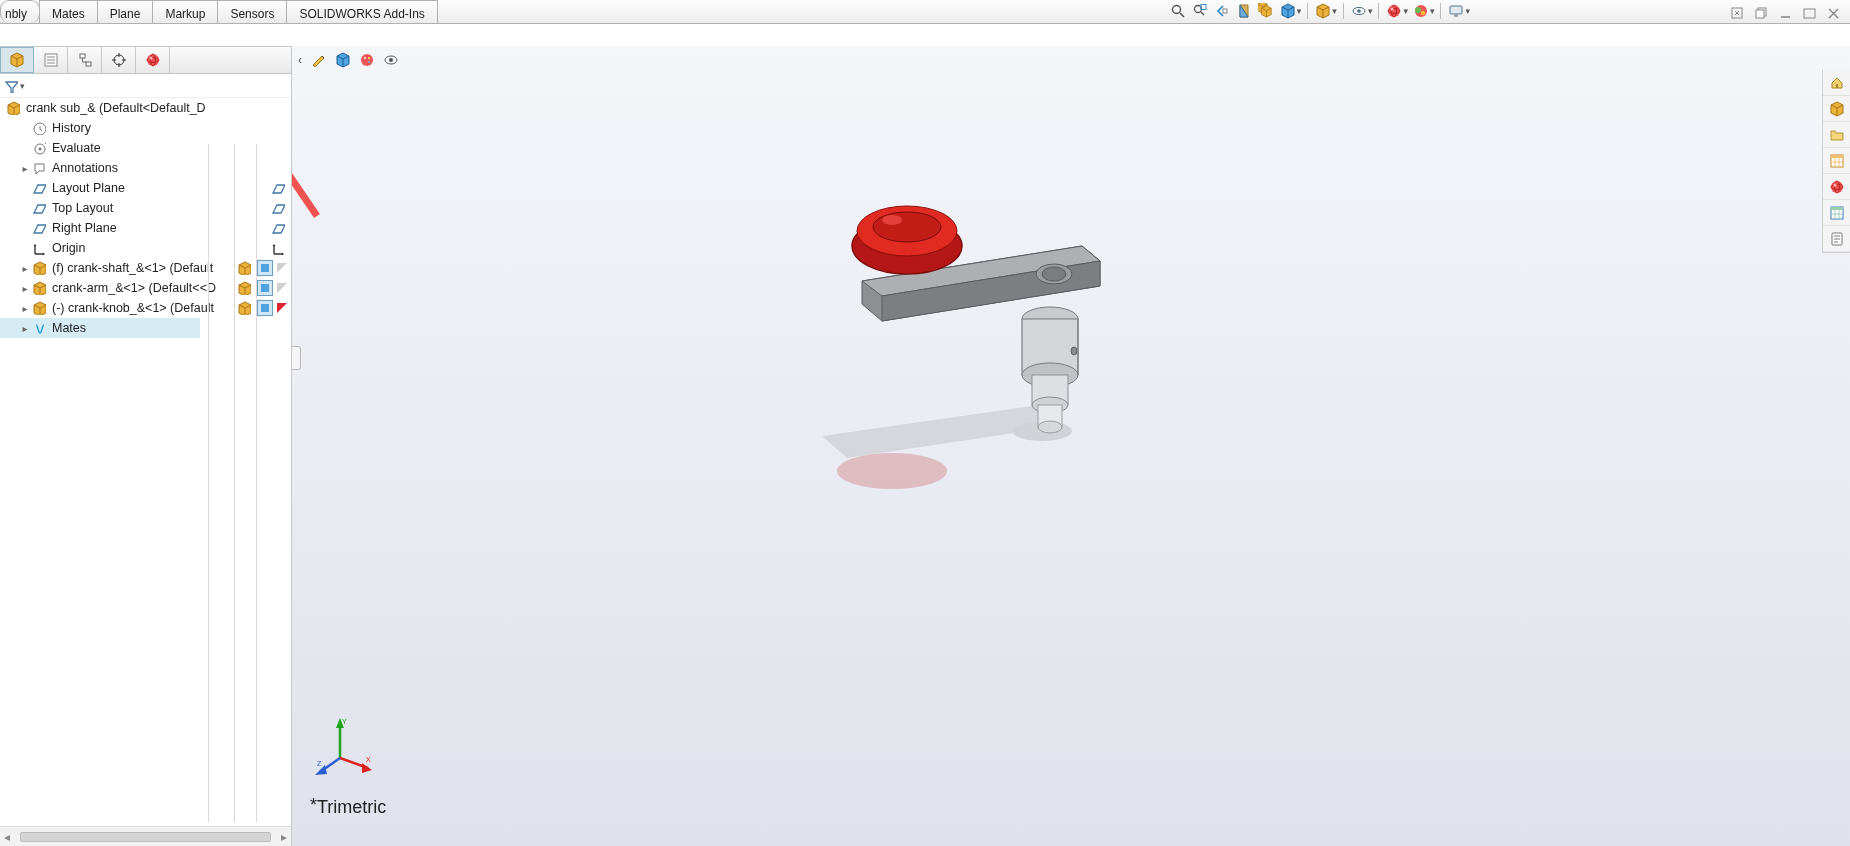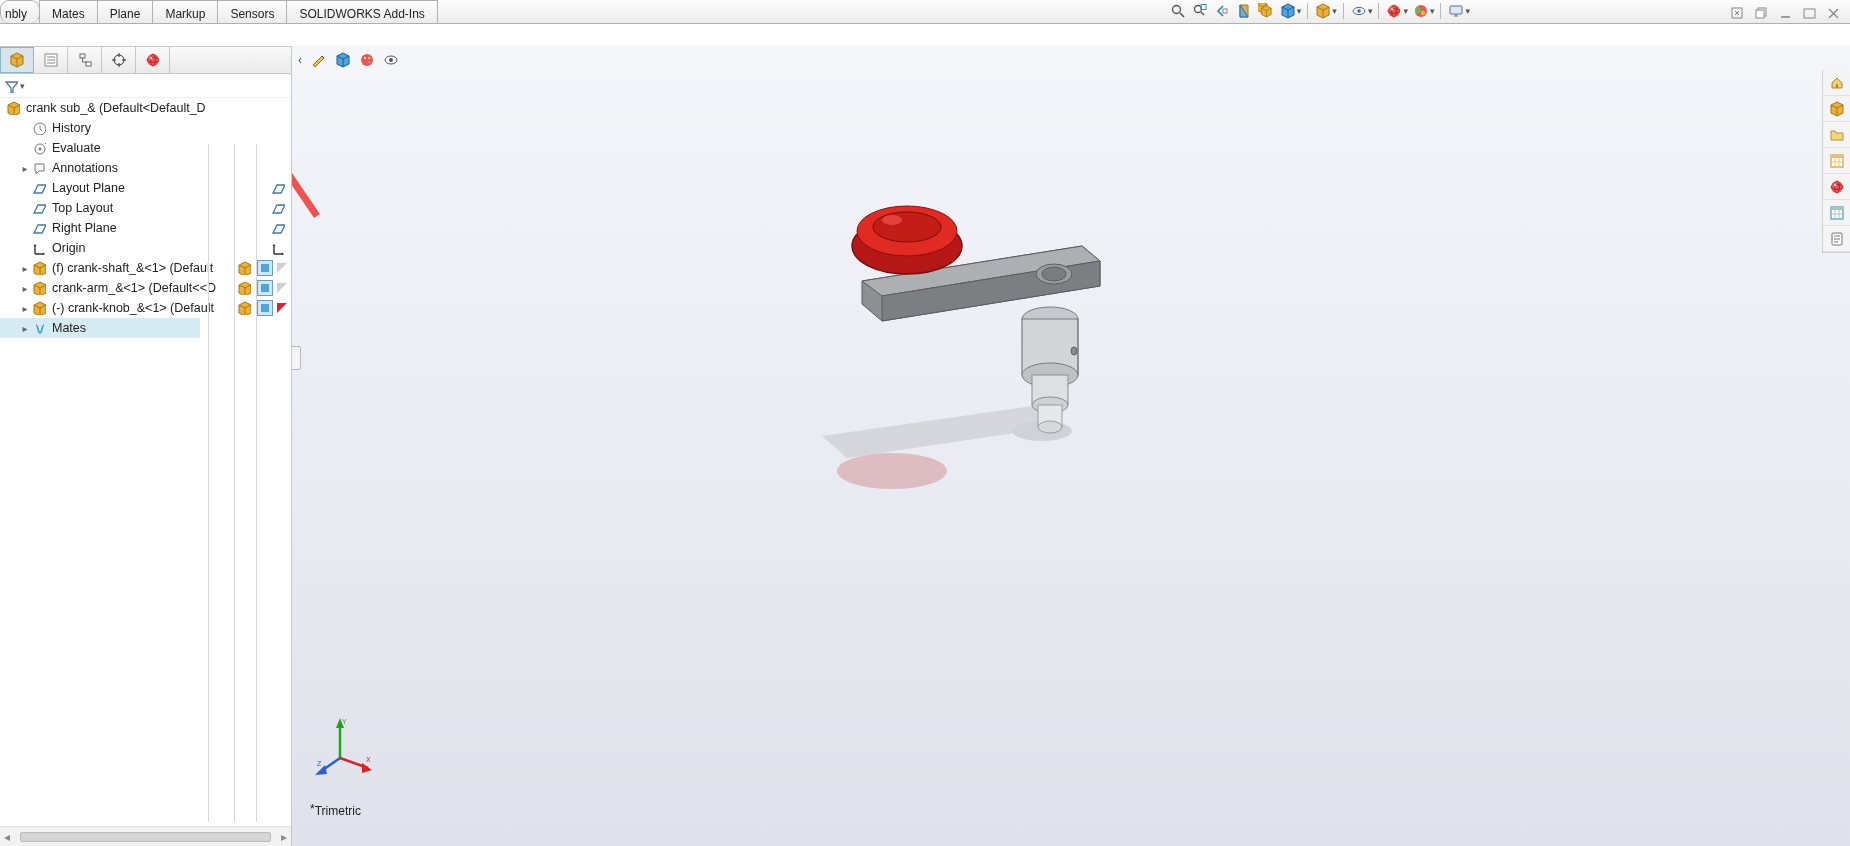--- a/index.html
+++ b/index.html
@@ -61,21 +61,21 @@
   .pm-tabs { position:absolute; top:0; left:6px; height:28px; display:flex; align-items:center; gap:6px; }
   .pm-tabs .ico { cursor:pointer; }
   .pm-tabs svg { width:16px; height:16px; }
   .pm-tabs .chev { font-size:12px; color:#555; margin-right:2px; cursor:pointer; }
 
   .splitter-mark { position:absolute; left:-1px; top:300px; width:10px; height:24px; border:1px solid #b8b8b8; border-left:none; background:#f5f5f5; border-radius:0 3px 3px 0; }
 
   
   .model { position:absolute; left:410px; top:130px; width:550px; height:330px; }
   .triad { position:absolute; left:20px; bottom:70px; width:60px; height:60px; }
-  .view-label { position:absolute; left:18px; bottom:28px; font-size:12px; color:#222; }
+  .view-label { position:absolute; left:18px; bottom:28px; font-size:18px; color:#222; }
   .view-label::before { content:"*"; position:relative; top:-2px; }
 
   
   .sidebar { position:absolute; top:70px; right:0; width:28px; background:#f4f4f4; border-left:1px solid #d0d0d0; border-bottom:1px solid #d0d0d0; display:flex; flex-direction:column; }
   .sidebar .ico { width:28px; height:26px; display:flex; align-items:center; justify-content:center; border-bottom:1px solid #e1e1e1; cursor:pointer;}
   .sidebar svg { width:16px; height:16px; }
 
   
   .arrow { position:absolute; pointer-events:none; }
 </style>

